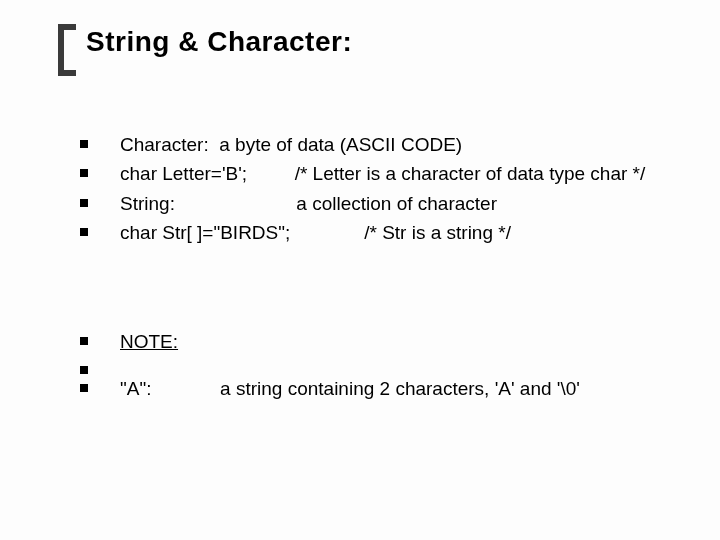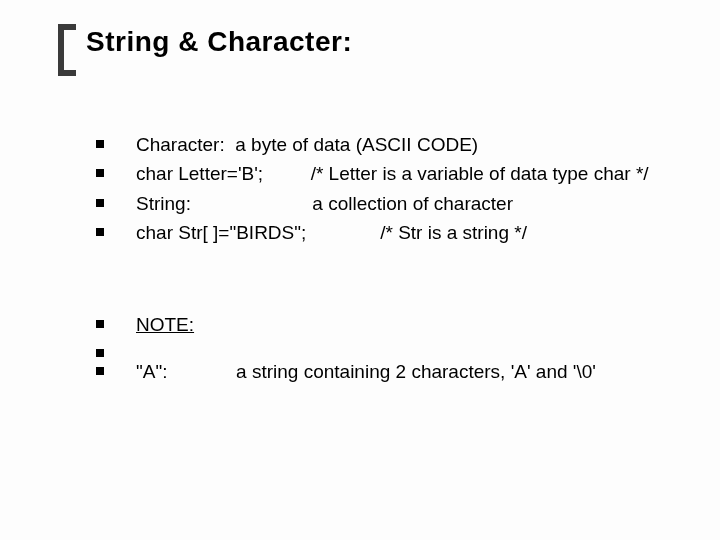--- a/index.html
+++ b/index.html
@@ -39,28 +39,28 @@
     position: absolute;
     left: 28px;
     top: 8px;
     font-family: "Comic Sans MS", "Comic Sans", cursive, Arial, sans-serif;
     font-size: 28px;
     font-weight: bold;
     letter-spacing: 0.5px;
   }
   .content {
     position: absolute;
-    left: 96px;
+    left: 80px;
     top: 130px;
     width: 610px;
     font-size: 19px;
     line-height: 1.55;
   }
   .group2 {
-    margin-top: 62px;
+    margin-top: 79px;
     text-align: center;
   }
   .row {
     display: flex;
     align-items: flex-start;
     white-space: pre;
   }
   .bullet {
     width: 8px;
     height: 8px;
@@ -84,21 +84,21 @@
   </div>
 
   <div class="content">
 
     <div class="row">
       <div class="bullet"></div>
       <span>Character:  a byte of data (ASCII CODE)</span>
     </div>
     <div class="row">
       <div class="bullet"></div>
-      <span>char Letter='B';         /* Letter is a variable of data type char */</span>
+      <span>char Letter='B';         /* Letter is a character of data type char */</span>
     </div>
     <div class="row">
       <div class="bullet"></div>
       <span>String:                       a collection of character</span>
     </div>
     <div class="row">
       <div class="bullet"></div>
       <span>char Str[ ]="BIRDS";              /* Str is a string */</span>
     </div>
 

